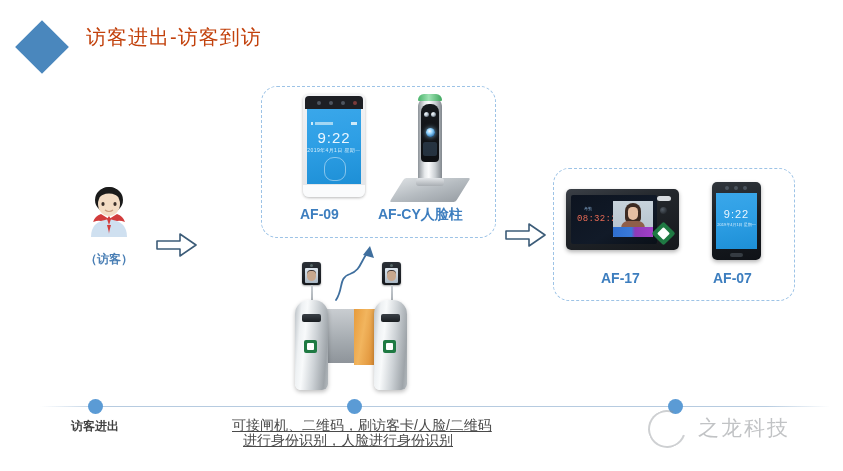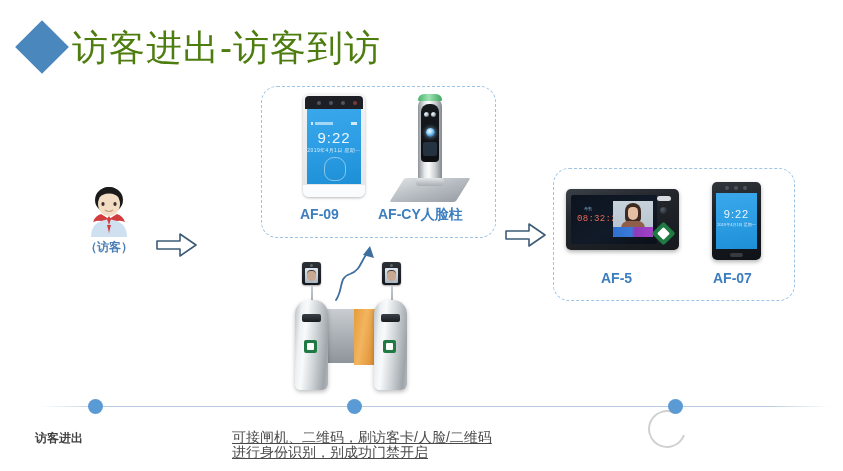--- a/index.html
+++ b/index.html
@@ -28,40 +28,40 @@
     position: absolute;
     left: 23px;
     top: 14px;
     width: 38px;
     height: 38px;
     background: #4a87bd;
     transform: rotate(45deg);
   }
   #title-text {
     position: absolute;
-    left: 72px;
+    left: 86px;
     top: 10px;
-    font-size: 36px;
+    font-size: 20px;
     letter-spacing: 1px;
-    color: #4d7c0f;
+    color: #c2410c;
     font-weight: 400;
     white-space: nowrap;
   }
 
   
   #visitor-block {
     position: absolute;
     left: 72px;
     top: 185px;
     width: 74px;
     text-align: center;
   }
   .person-svg { display: block; margin: 0 auto; }
   #visitor-label {
-    margin-top: 2px;
+    margin-top: 14px;
     font-size: 12px;
     color: #4a7fb5;
     font-weight: bold;
     white-space: nowrap;
   }
 
   
   .flow-arrow { position: absolute; }
   #arrow-1 { left: 156px; top: 232px; }
   #arrow-2 { left: 505px; top: 222px; }
@@ -312,21 +312,21 @@
     position:absolute; left:40px; top:406px; width:790px; height:1px;
     background: linear-gradient(90deg, rgba(150,180,210,0) 0%, #b6cbe0 8%, #b6cbe0 92%, rgba(150,180,210,0) 100%);
   }
   .tl-dot {
     position:absolute; top:399px; width:15px; height:15px; border-radius:50%;
     background:#5b9bd5;
   }
   #tl-dot-1 { left: 88px; }
   #tl-dot-2 { left: 347px; }
   #tl-dot-3 { left: 668px; }
-  .tl-group { position:absolute; top:430px; }
+  .tl-group { position:absolute; top:418px; text-align:center; }
   .tl-title { font-size:12px; font-weight:bold; color:#3f3f3f; white-space:nowrap; }
   .tl-desc { font-size:14px; color:#4a4a4a; line-height:15px; white-space:nowrap;text-decoration:underline; }
   #tl-group-1 { left: 35px; width:120px; }
   #tl-group-2 { left: 232px; width:232px; }
   #tl-group-3 { left: 578px; width:195px; }
 
   
   #watermark {
     position:absolute; left:640px; top:404px; width:200px; height:50px;
     opacity:.42; pointer-events:none;
@@ -461,21 +461,21 @@
       <div id="af10-photo-img">
         <div class="photo-hair"></div>
         <div class="photo-face"></div>
         <div class="photo-shoulders"></div>
       </div>
       <div id="af10-photo-bar"></div>
     </div>
   </div>
   <div id="af10-reader"></div>
 </div>
-<div class="device-caption" id="caption-af10">AF-5</div>
+<div class="device-caption" id="caption-af10">AF-17</div>
 
 <div id="af05">
   <div class="af05-sensor" style="left:13px"></div>
   <div class="af05-sensor" style="left:22px"></div>
   <div class="af05-sensor" style="left:31px"></div>
   <div id="af05-screen">
     <div id="af05-time">9:22</div>
     <div id="af05-date">2019年4月1日 星期一</div>
   </div>
   <div id="af05-home"></div>
@@ -486,21 +486,22 @@
 <div class="tl-dot" id="tl-dot-1"></div>
 <div class="tl-dot" id="tl-dot-2"></div>
 <div class="tl-dot" id="tl-dot-3"></div>
 
 <div class="tl-group" id="tl-group-1">
   <div class="tl-title">访客进出</div>
 </div>
 
 <div class="tl-group" id="tl-group-2">
   <div class="tl-desc">可接闸机、二维码，刷访客卡/人脸/二维码</div>
-  <div class="tl-desc">进行身份识别，别成功门禁开启</div>
+  <div class="tl-desc">进行身份识别，人脸进行身份识别</div>
 </div>
 
 <div class="tl-group" id="tl-group-3">
 </div>
 
 <div id="watermark">
   <div id="wm-ring"></div>
+  <div id="wm-text">之龙科技</div>
 </div>
 
 </body></html>

